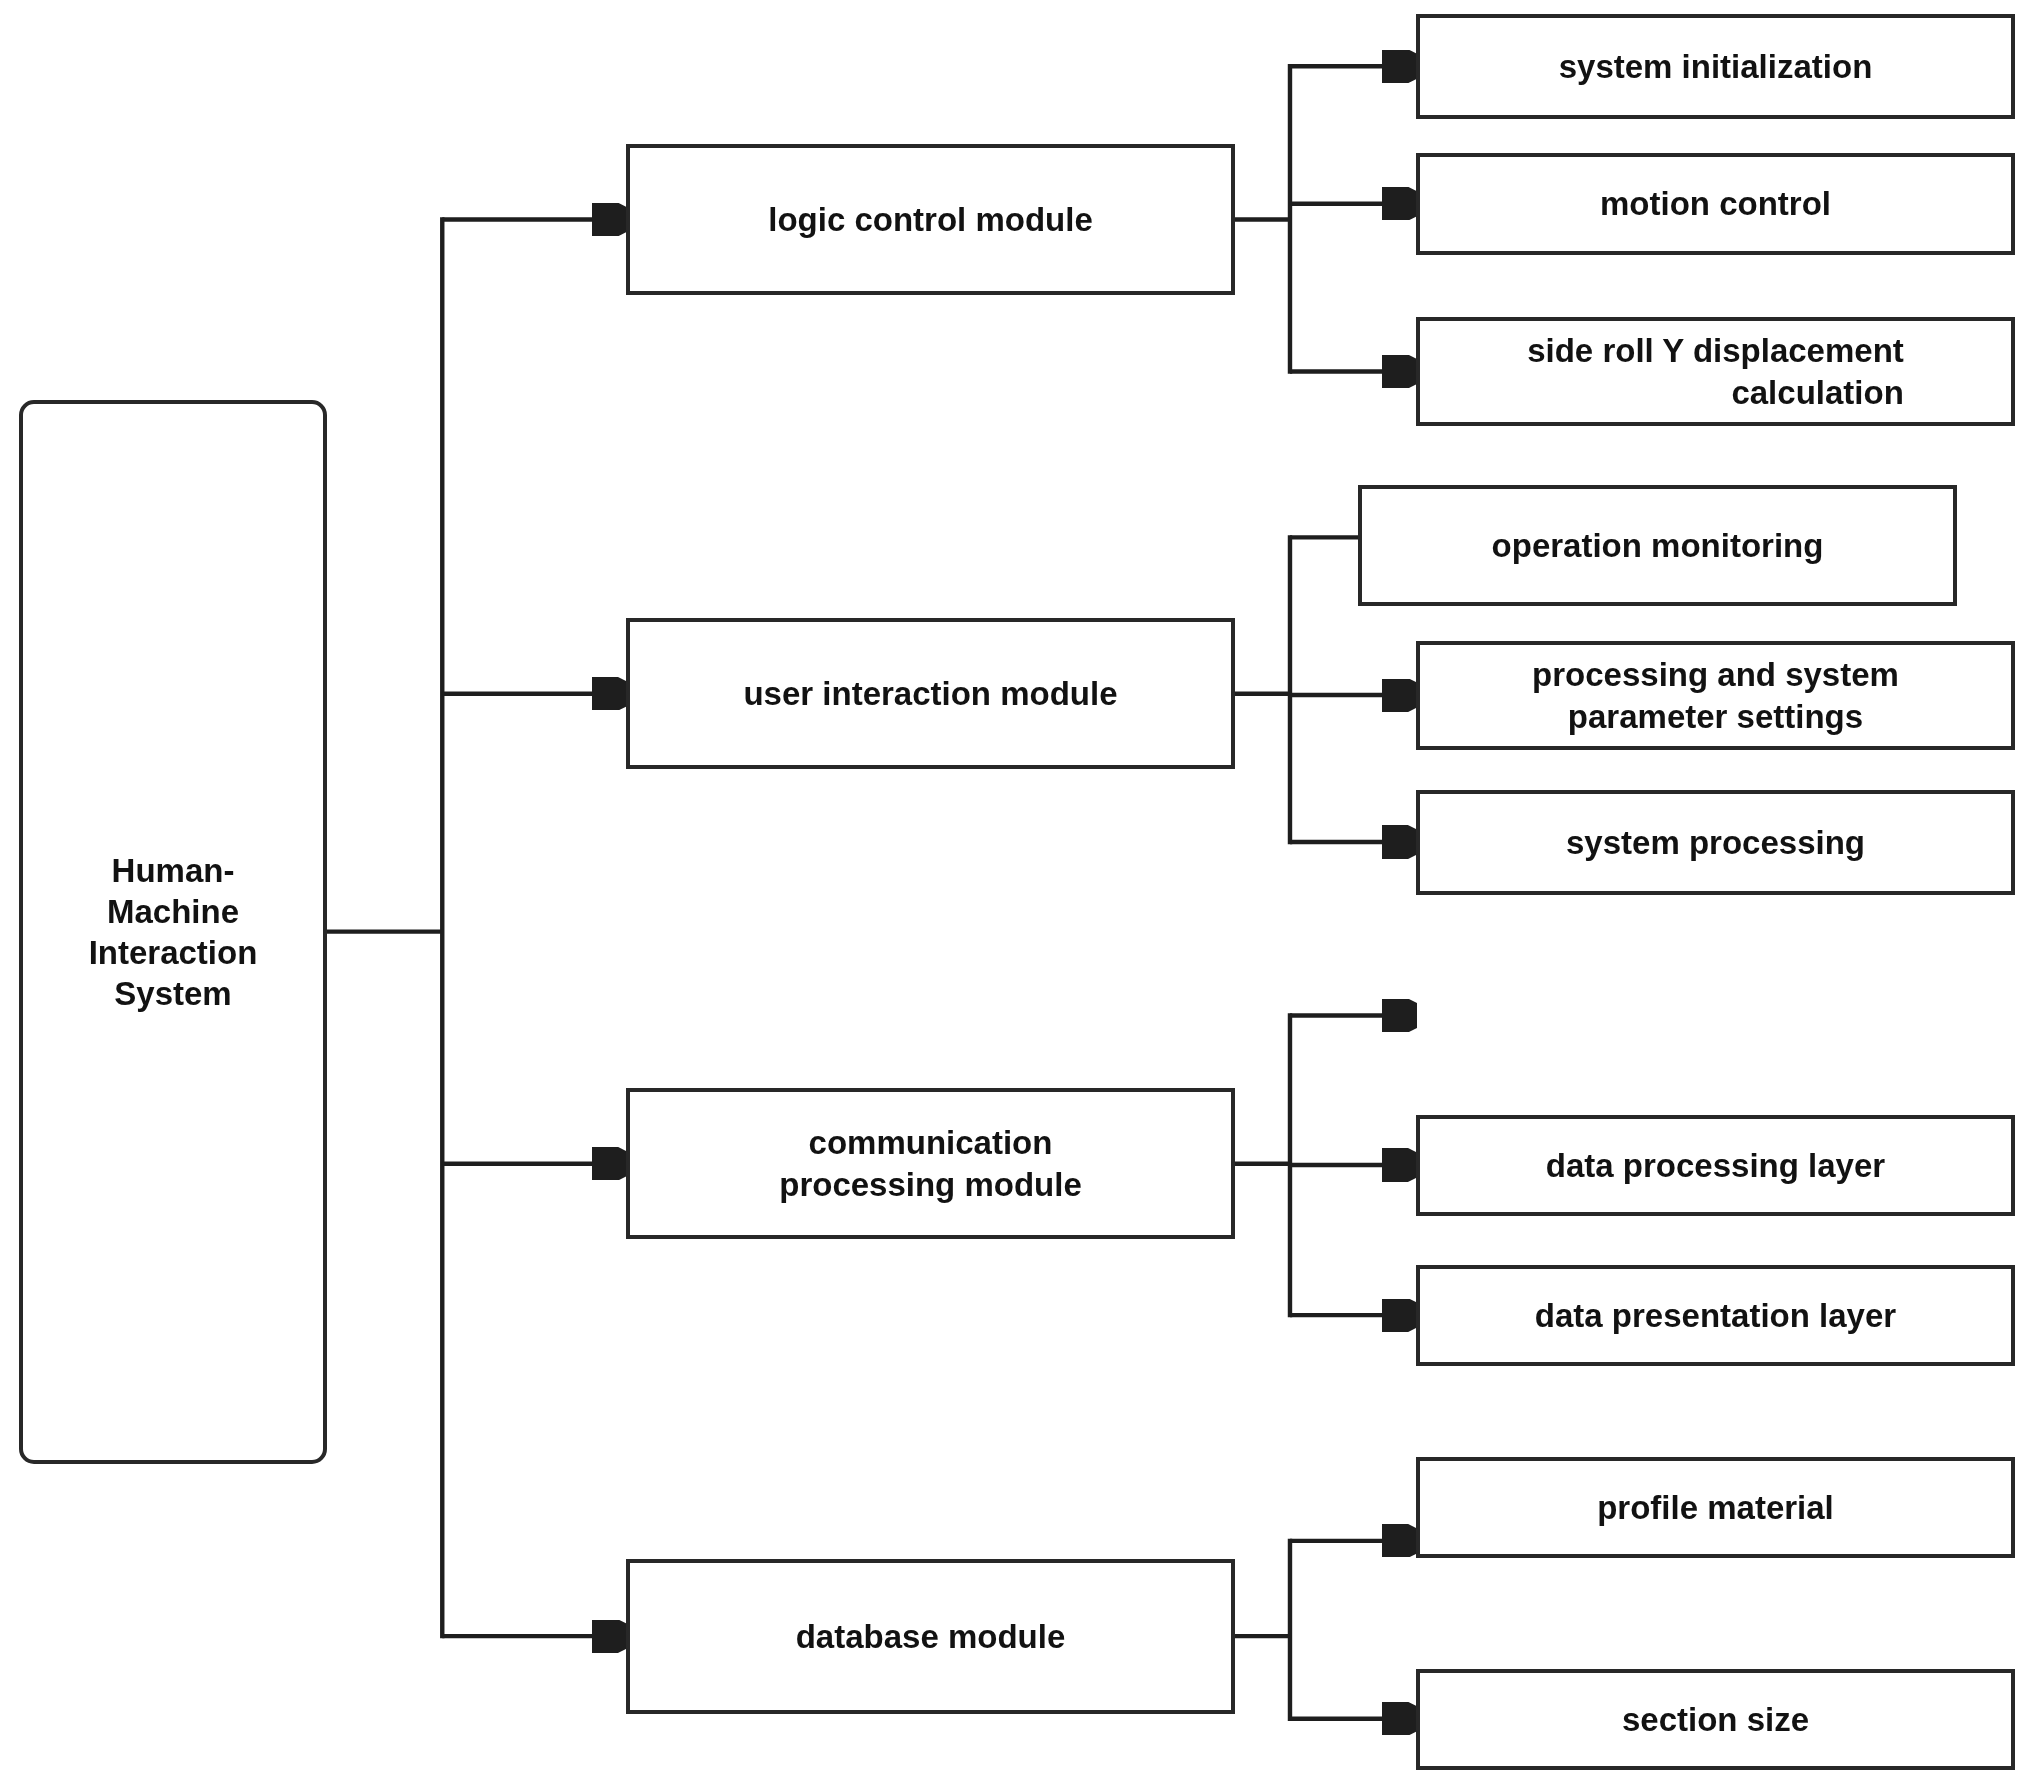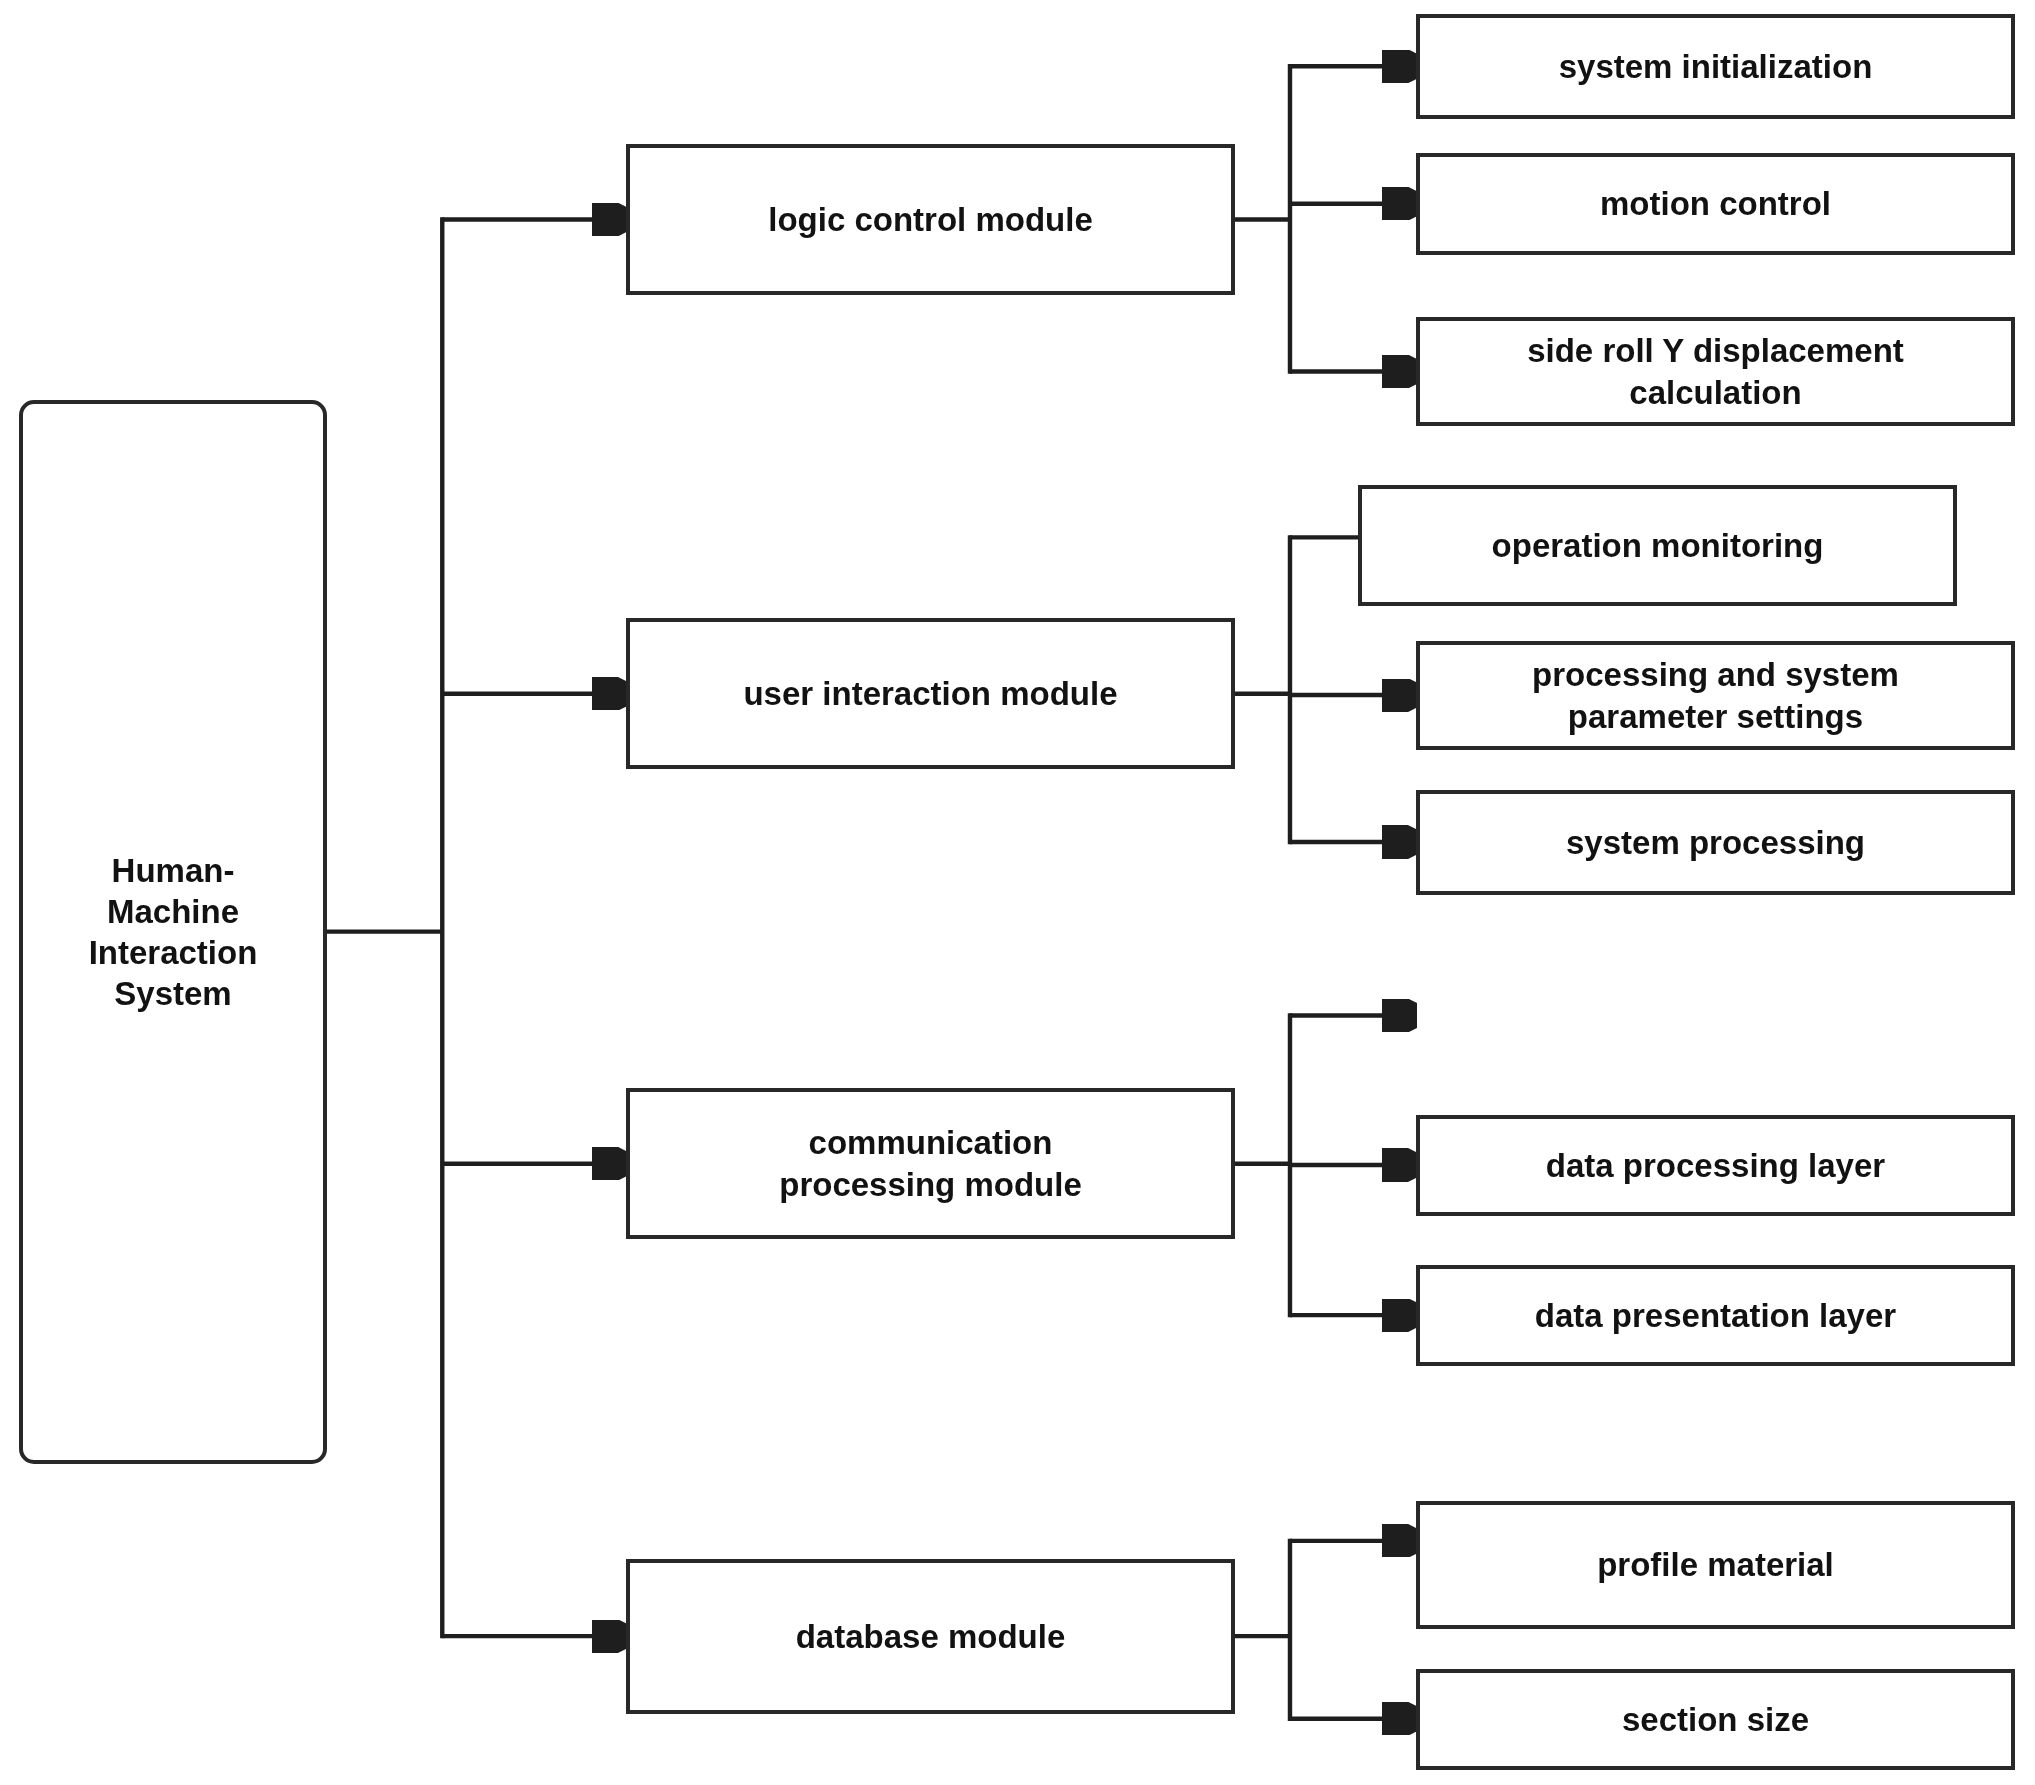--- a/index.html
+++ b/index.html
@@ -49,28 +49,28 @@
   
   .pos-root  { left: 19px;   top: 400px;  width: 308px; height: 1064px; border-radius: 15px; }
   
   .pos-m1    { left: 626px;  top: 144px;  width: 609px; height: 151px; }
   .pos-m2    { left: 626px;  top: 618px;  width: 609px; height: 151px; }
   .pos-m3    { left: 626px;  top: 1088px; width: 609px; height: 151px; }
   .pos-m4    { left: 626px;  top: 1559px; width: 609px; height: 155px; }
   
   .pos-g1c1  { left: 1416px; top: 14px;   width: 599px; height: 105px; }
   .pos-g1c2  { left: 1416px; top: 153px;  width: 599px; height: 102px; text-align: center; }
-  .pos-g1c3  { left: 1416px; top: 317px;  width: 599px; height: 109px; }
+  .pos-g1c3  { left: 1416px; top: 317px;  width: 599px; height: 109px; text-align: right; }
   .pos-g2c1  { left: 1358px; top: 485px;  width: 599px; height: 121px; }
   .pos-g2c2  { left: 1416px; top: 641px; width: 599px; height: 109px; }
   .pos-g2c3  { left: 1416px; top: 790px; width: 599px; height: 105px; }
   .pos-g3c1  { left: 1416px; top: 965px; width: 599px; height: 101px; }
   .pos-g3c2  { left: 1416px; top: 1115px; width: 599px; height: 101px; }
   .pos-g3c3  { left: 1416px; top: 1265px; width: 599px; height: 101px; }
-  .pos-g4c1  { left: 1416px; top: 1501px; width: 599px; height: 128px; }
+  .pos-g4c1  { left: 1416px; top: 1457px; width: 599px; height: 101px; }
   .pos-g4c2  { left: 1416px; top: 1669px; width: 599px; height: 101px; }
 </style>
 </head>
 <body>
 
 <div class="canvas">
 
   <svg class="connector-layer" viewBox="0 0 3226 2830" xmlns="http://www.w3.org/2000/svg">
     <defs>
       <marker id="arrow" viewBox="0 0 10 10" refX="8.5" refY="5" markerWidth="8" markerHeight="7.5" orient="auto" markerUnits="strokeWidth">

